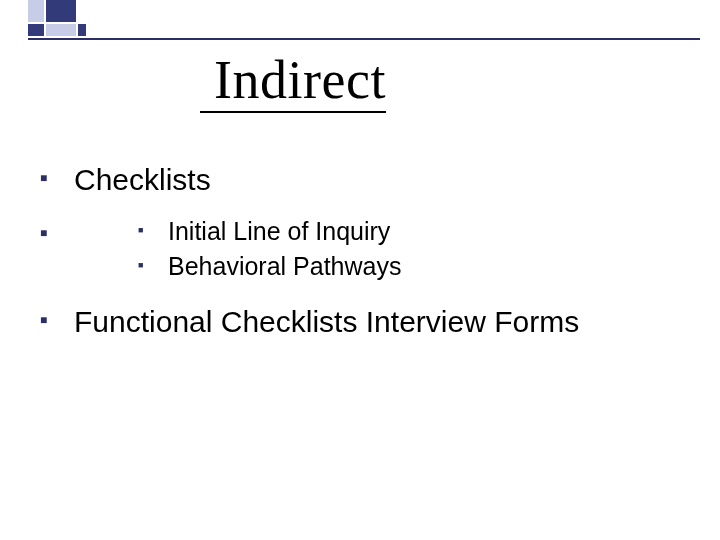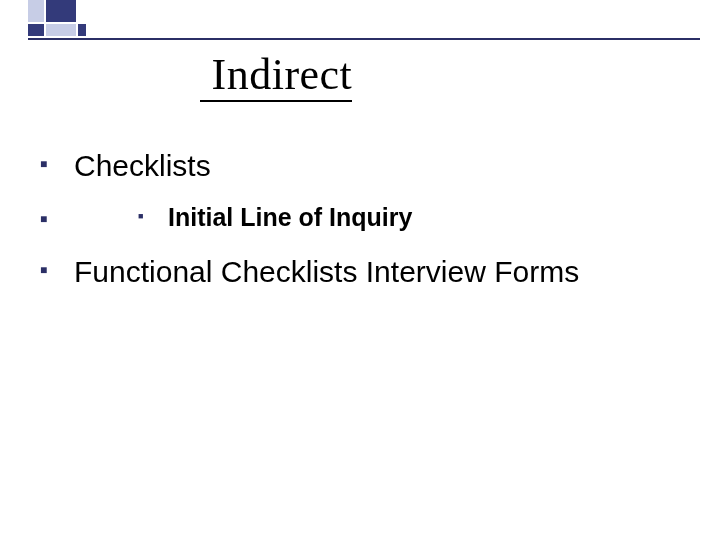--- a/index.html
+++ b/index.html
@@ -34,32 +34,32 @@
     top: 38px;
     height: 2px;
     background: #2b2f66;
   }
 
   .title {
     position: absolute;
     left: 200px;
     top: 52px;
     font-family: "Times New Roman", Times, serif;
-    font-size: 44px;
+    font-size: 54px;
     letter-spacing: 0.5px;
     padding-bottom: 2px;
     border-bottom: 2px solid #000;
     line-height: 1.05;
     white-space: pre;
   }
 
   .content {
     position: absolute;
     left: 34px;
-    top: 146px;
+    top: 160px;
     right: 30px;
   }
 
   ul.l1 {
     list-style: none;
     margin: 0;
     padding: 0;
   }
   ul.l1 > li {
     position: relative;
@@ -81,21 +81,20 @@
     list-style: none;
     margin: 14px 0 18px 0;
     padding: 0 0 0 60px;
   }
   ul.l2 > li {
     position: relative;
     padding-left: 34px;
     font-size: 25px;
     line-height: 1.35;
     margin-bottom: 2px;
-    font-weight: bold;
   }
   ul.l2 > li::before {
     content: "■";
     position: absolute;
     left: 4px;
     top: 9px;
     font-size: 9px;
     color: #2b2f66;
   }
 </style>
@@ -113,19 +112,20 @@
   <div class="topline"></div>
 
   <div class="title"> Indirect</div>
 
   <div class="content">
     <ul class="l1">
       <li><span>Checklists</span></li>
       <li>
         <ul class="l2">
           <li><span>Initial Line of Inquiry</span></li>
+          <li><span>Behavioral Pathways</span></li>
         </ul>
       </li>
       <li><span>Functional Checklists Interview Forms</span></li>
     </ul>
   </div>
 
 </div>
 
 </body></html>

